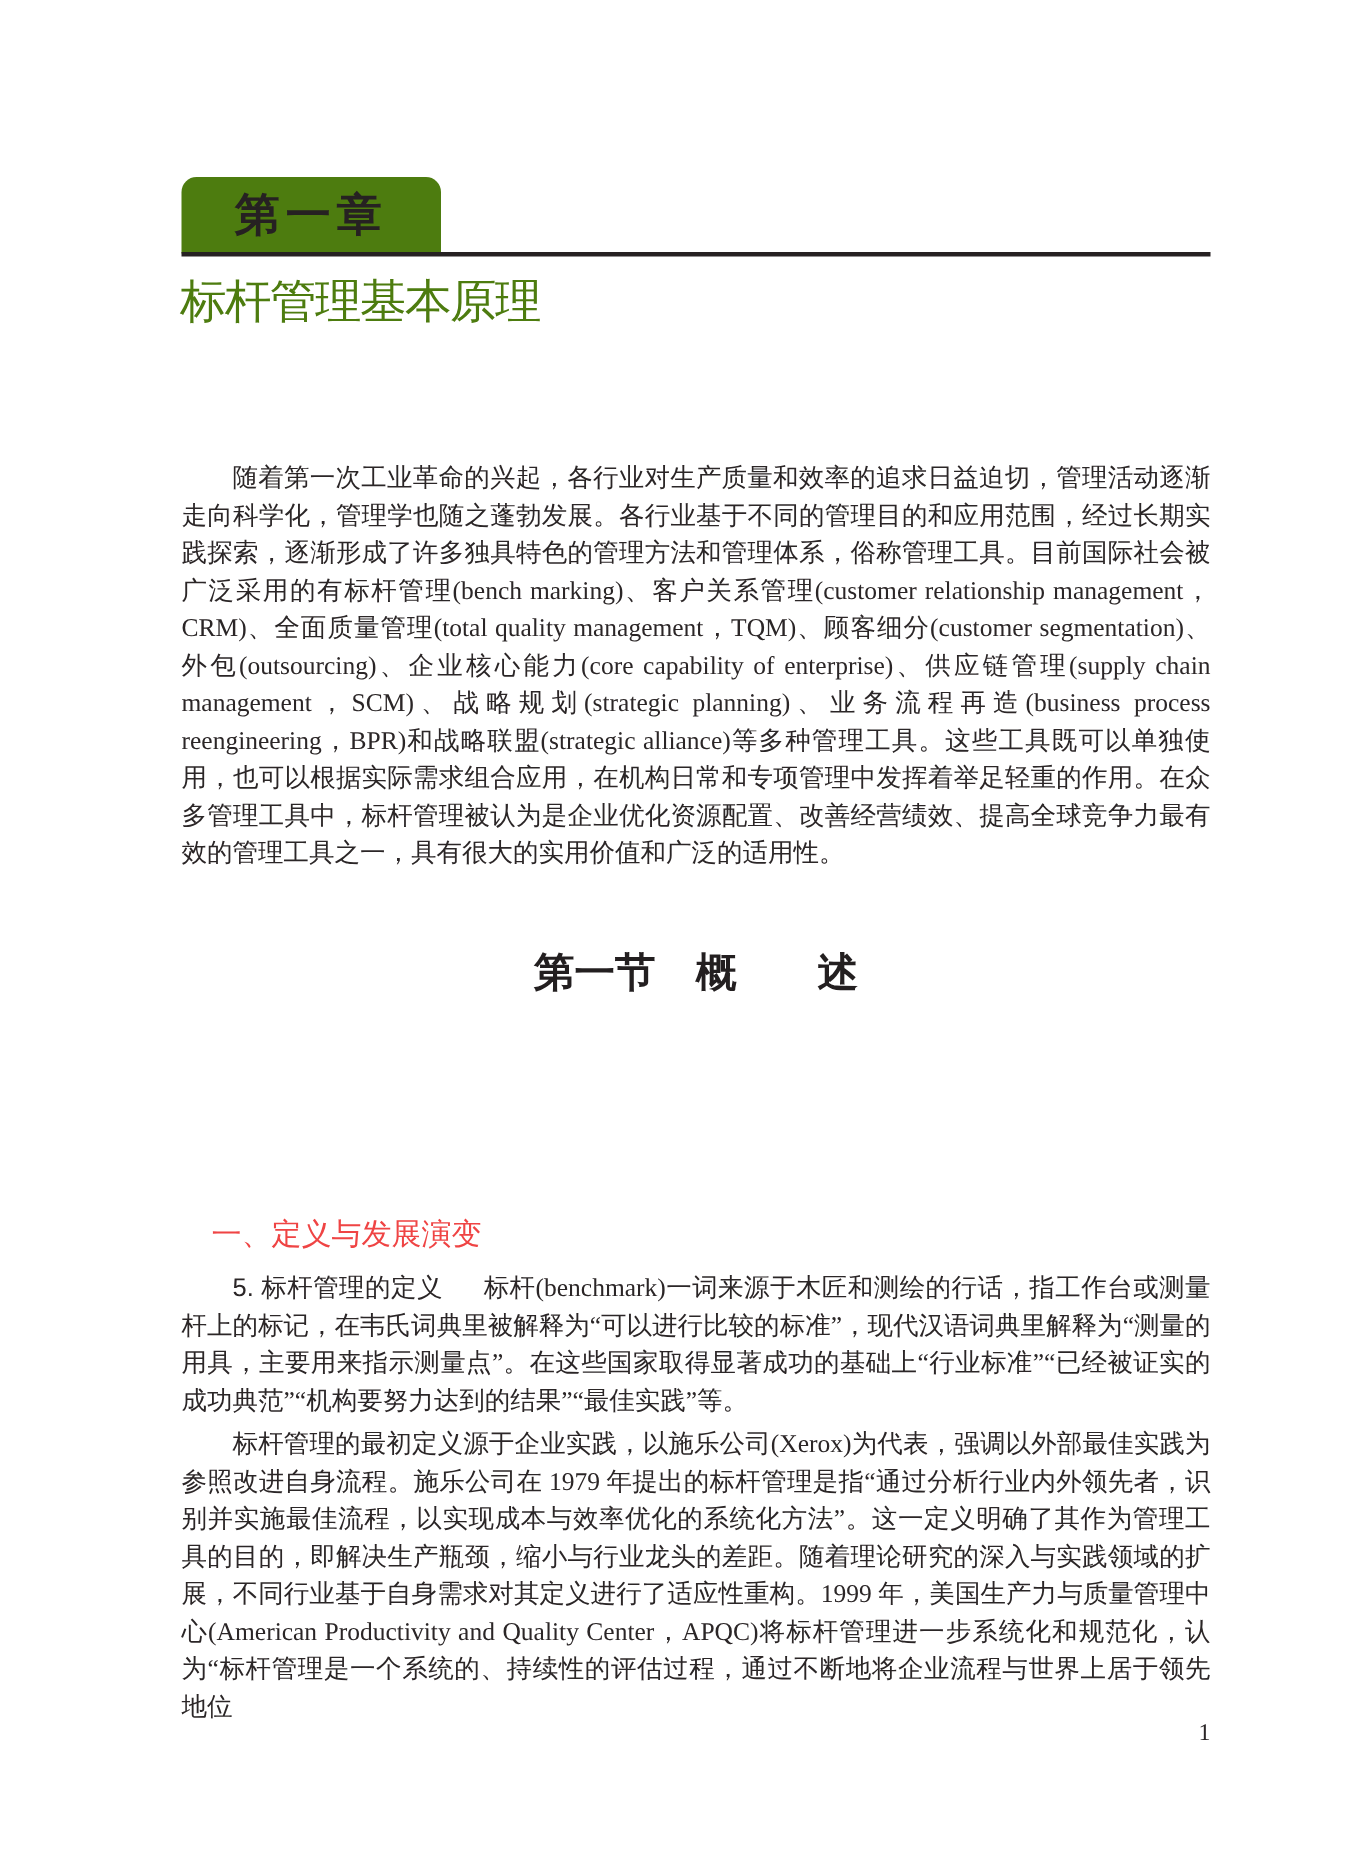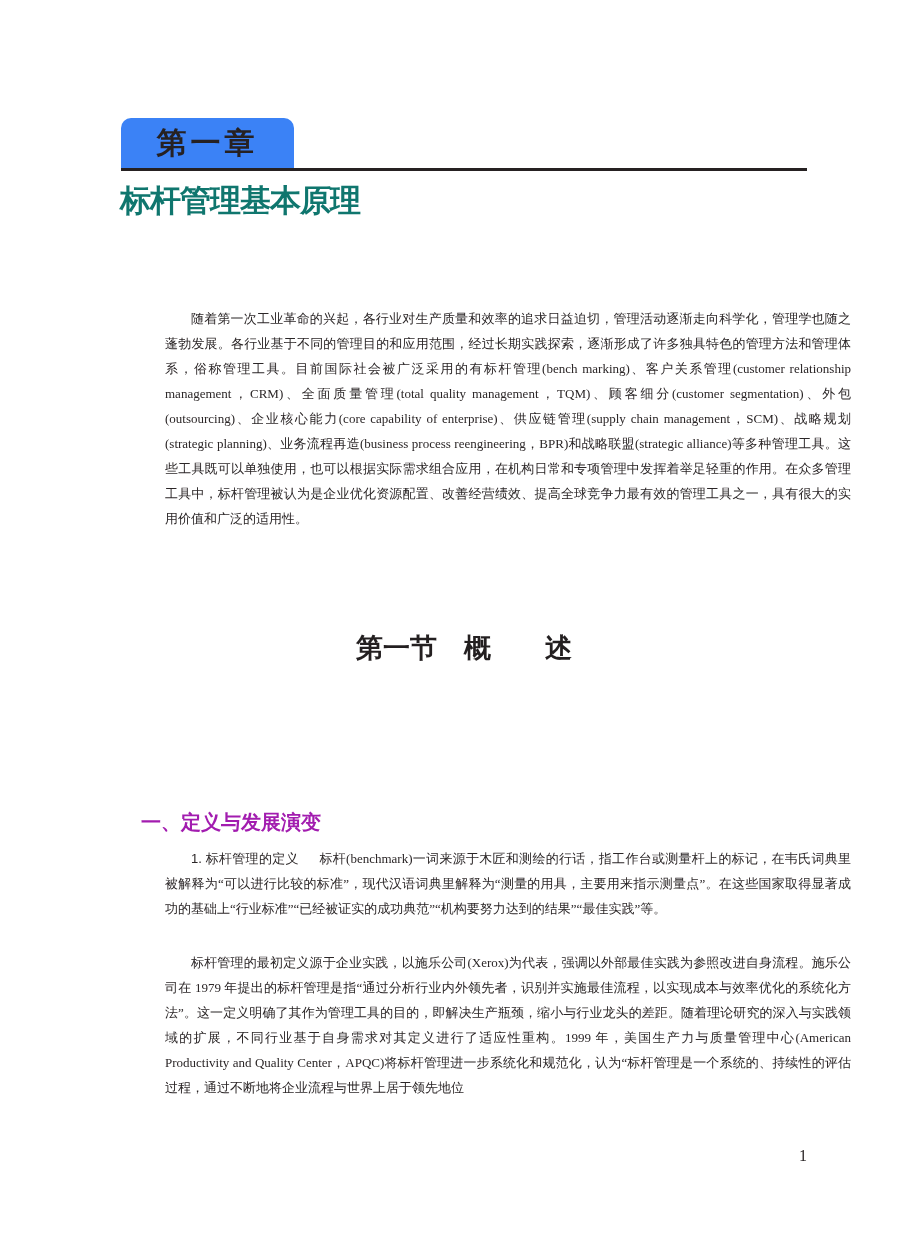--- a/index.html
+++ b/index.html
@@ -10,78 +10,77 @@
     height: 1234px;
     background: #ffffff;
     overflow: hidden;
     color: #231f20;
     font-family: "Liberation Serif", "DejaVu Serif", serif;
   }
   .chapter-badge {
     position: absolute;
     left: 121px; top: 118px;
     width: 173px; height: 51px;
-    background: #3b82f6;
+    background: #4d7c0f;
     border-radius: 10px 10px 0 0;
     display: flex; align-items: center; justify-content: center;
     font-family: "Liberation Sans", "DejaVu Sans", sans-serif;
     font-weight: bold;
     font-size: 30px;
     letter-spacing: 4px;
     color: #262122;
   }
   .chapter-rule {
     position: absolute;
     left: 121px; top: 168px;
     width: 686px; height: 3px;
     background: #262122;
   }
   .chapter-title {
     position: absolute;
     left: 120px; top: 180px;
     font-family: "Liberation Sans", "DejaVu Sans", sans-serif;
-    font-weight: bold;
+    font-weight: normal;
     font-size: 31px;
     letter-spacing: -1px;
-    color: #0f766e;
+    color: #4d7c0f;
   }
   .body-para {
     position: absolute;
     left: 121px;
     width: 686px;
-    font-size: 13px;
+    font-size: 17px;
     line-height: 25px;
     text-align: justify;
     text-indent: 2em;
     color: #2b2627;
-    margin-left: 44px;
   }
   #intro-para   { top: 306px; }
   #overview-para{ top: 716px; }
   #def-para     { top: 846px; }
   #history-para { top: 950px; font-family: Liberation Serif, serif; }
   .section-title {
     position: absolute;
     left: 121px; top: 630px;
     width: 686px;
     text-align: center;
     font-family: Liberation Sans, sans-serif;
     font-weight: bold;
     font-size: 27px;
     color: #231f20;
   }
   .subsection-title {
     position: absolute;
     left: 121px; top: 809px;
     width: 686px;
     font-family: "Liberation Sans", "DejaVu Sans", sans-serif;
-    font-weight: bold;
+    font-weight: normal;
     font-size: 20px;
     text-indent: 1em;
-    color: #a21caf;
+    color: #ef4444;
   }
   .def-lead {
     font-family: "Liberation Sans", "DejaVu Sans", sans-serif;
     margin-right: 1.6em;
   }
   .page-number {
     position: absolute;
     left: 121px; top: 1147px;
     width: 686px;
     text-align: right;
@@ -102,19 +101,19 @@
 
   <h1 class="chapter-title">标杆管理基本原理</h1>
 
   <p class="body-para" id="intro-para">随着第一次工业革命的兴起，各行业对生产质量和效率的追求日益迫切，管理活动逐渐走向科学化，管理学也随之蓬勃发展。各行业基于不同的管理目的和应用范围，经过长期实践探索，逐渐形成了许多独具特色的管理方法和管理体系，俗称管理工具。目前国际社会被广泛采用的有标杆管理(bench marking)、客户关系管理(customer relationship management，CRM)、全面质量管理(total quality management，TQM)、顾客细分(customer segmentation)、外包(outsourcing)、企业核心能力(core capability of enterprise)、供应链管理(supply chain management，SCM)、战略规划(strategic planning)、业务流程再造(business process reengineering，BPR)和战略联盟(strategic alliance)等多种管理工具。这些工具既可以单独使用，也可以根据实际需求组合应用，在机构日常和专项管理中发挥着举足轻重的作用。在众多管理工具中，标杆管理被认为是企业优化资源配置、改善经营绩效、提高全球竞争力最有效的管理工具之一，具有很大的实用价值和广泛的适用性。</p>
 
   <h2 class="section-title">第一节　概　　述</h2>
 
 
   <h3 class="subsection-title">一、定义与发展演变</h3>
 
-  <p class="body-para" id="def-para"><span class="def-lead">1. 标杆管理的定义</span><span>标杆(benchmark)一词来源于木匠和测绘的行话，指工作台或测量杆上的标记，在韦氏词典里被解释为“可以进行比较的标准”，现代汉语词典里解释为“测量的用具，主要用来指示测量点”。在这些国家取得显著成功的基础上“行业标准”“已经被证实的成功典范”“机构要努力达到的结果”“最佳实践”等。</span></p>
+  <p class="body-para" id="def-para"><span class="def-lead">5. 标杆管理的定义</span><span>标杆(benchmark)一词来源于木匠和测绘的行话，指工作台或测量杆上的标记，在韦氏词典里被解释为“可以进行比较的标准”，现代汉语词典里解释为“测量的用具，主要用来指示测量点”。在这些国家取得显著成功的基础上“行业标准”“已经被证实的成功典范”“机构要努力达到的结果”“最佳实践”等。</span></p>
 
   <p class="body-para" id="history-para">标杆管理的最初定义源于企业实践，以施乐公司(Xerox)为代表，强调以外部最佳实践为参照改进自身流程。施乐公司在 1979 年提出的标杆管理是指“通过分析行业内外领先者，识别并实施最佳流程，以实现成本与效率优化的系统化方法”。这一定义明确了其作为管理工具的目的，即解决生产瓶颈，缩小与行业龙头的差距。随着理论研究的深入与实践领域的扩展，不同行业基于自身需求对其定义进行了适应性重构。1999 年，美国生产力与质量管理中心(American Productivity and Quality Center，APQC)将标杆管理进一步系统化和规范化，认为“标杆管理是一个系统的、持续性的评估过程，通过不断地将企业流程与世界上居于领先地位</p>
 
   <div class="page-number">1</div>
 
 </div>
 
 </body></html>

